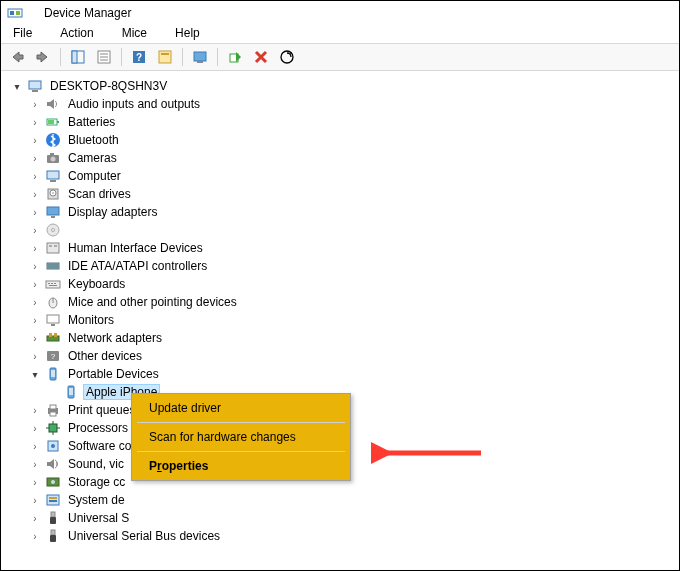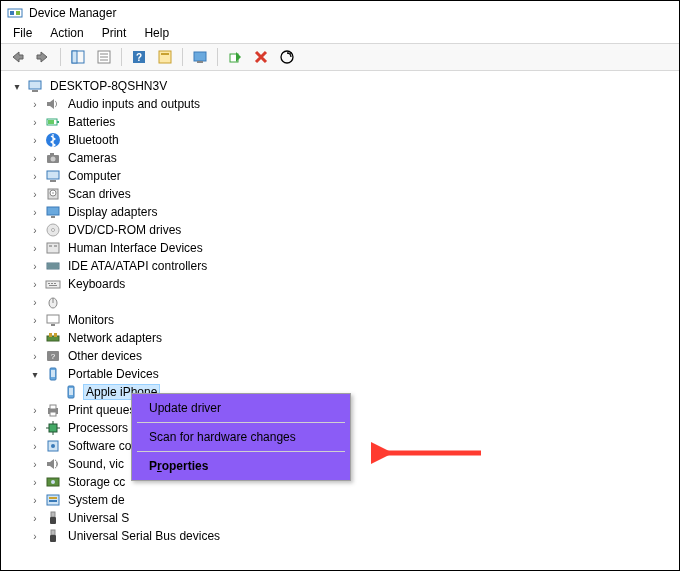--- a/index.html
+++ b/index.html
@@ -11,28 +11,28 @@
     color: #000;
     width: 680px;
     height: 571px;
     border: 1px solid #000;
     position: relative;
     overflow: hidden;
   }
   .titlebar {
     display: flex;
     align-items: center;
-    gap: 6px;
+    gap: 21px;
     padding: 4px 6px 2px 6px;
     height: 22px;
   }
   .titlebar .icon { width: 16px; height: 16px; }
   .menubar {
     display: flex;
-    gap: 2px;
+    gap: 12px;
     padding: 2px 4px;
     height: 20px;
     align-items: center;
   }
   .menubar span { padding: 2px 8px; cursor: default; }
   .toolbar {
     display: flex;
     align-items: center;
     gap: 2px;
     padding: 3px 4px;
@@ -75,21 +75,21 @@
     background: #cce8ff;
     border: 1px solid #99d1ff;
     padding: 0 2px;
   }
   .children { padding-left: 18px; }
   .ctxmenu {
     position: absolute;
     left: 130px;
     top: 392px;
     width: 220px;
-    background: #8b5cf6;
+    background: #eab308;
     border: 1px solid #a0a0a0;
     box-shadow: 2px 2px 4px rgba(0,0,0,0.25);
     padding: 3px;
     z-index: 10;
   }
   .ctxitem {
     padding: 4px 14px;
     cursor: default;
   }
   .ctxitem.highlight {
@@ -118,21 +118,21 @@
         <rect x="3" y="6" width="4" height="4" fill="#3a7ab8"></rect>
         <rect x="9" y="6" width="4" height="4" fill="#7fba3c"></rect>
       </svg>
   </span>
   <span>Device Manager</span>
 </div>
 
 <div class="menubar">
   <span>File</span>
   <span>Action</span>
-  <span>Print</span>
+  <span>Mice</span>
   <span>Help</span>
 </div>
 
 <div class="toolbar">
   <div class="tbtn">
       <svg width="16" height="16" viewBox="0 0 16 16">
         <path d="M10 3 L4 8 L10 13 L10 10 L14 10 L14 6 L10 6 Z" fill="#909090" stroke="#606060"></path>
       </svg>
     </div>
   <div class="tbtn">
@@ -282,21 +282,20 @@
         <span class="label">Display adapters</span>
       </div>
       <div class="node">
         <span class="twisty">›</span>
         <span class="devicon">
           <svg width="16" height="16" viewBox="0 0 16 16">
             <circle cx="8" cy="8" r="6" fill="#e8e8e8" stroke="#aaa"></circle>
             <circle cx="8" cy="8" r="1.5" fill="#fff" stroke="#aaa"></circle>
           </svg>
         </span>
-        <span class="label">DVD/CD-ROM drives</span>
       </div>
       <div class="node">
         <span class="twisty">›</span>
         <span class="devicon">
           <svg width="16" height="16" viewBox="0 0 16 16">
             <rect x="2" y="3" width="12" height="10" fill="#e8e8e8" stroke="#888"></rect>
             <rect x="4" y="5" width="3" height="2" fill="#aaa"></rect>
             <rect x="9" y="5" width="3" height="2" fill="#aaa"></rect>
           </svg>
         </span>
@@ -327,20 +326,21 @@
         <span class="label">Keyboards</span>
       </div>
       <div class="node">
         <span class="twisty">›</span>
         <span class="devicon">
           <svg width="16" height="16" viewBox="0 0 16 16">
             <ellipse cx="8" cy="9" rx="4" ry="5" fill="#eee" stroke="#888"></ellipse>
             <line x1="8" y1="4" x2="8" y2="9" stroke="#888"></line>
           </svg>
         </span>
+        <span class="label">Mice and other pointing devices</span>
       </div>
       <div class="node">
         <span class="twisty">›</span>
         <span class="devicon">
           <svg width="16" height="16" viewBox="0 0 16 16">
             <rect x="2" y="3" width="12" height="8" fill="#fff" stroke="#888"></rect>
             <rect x="6" y="12" width="4" height="2" fill="#888"></rect>
           </svg>
         </span>
         <span class="label">Monitors</span>

